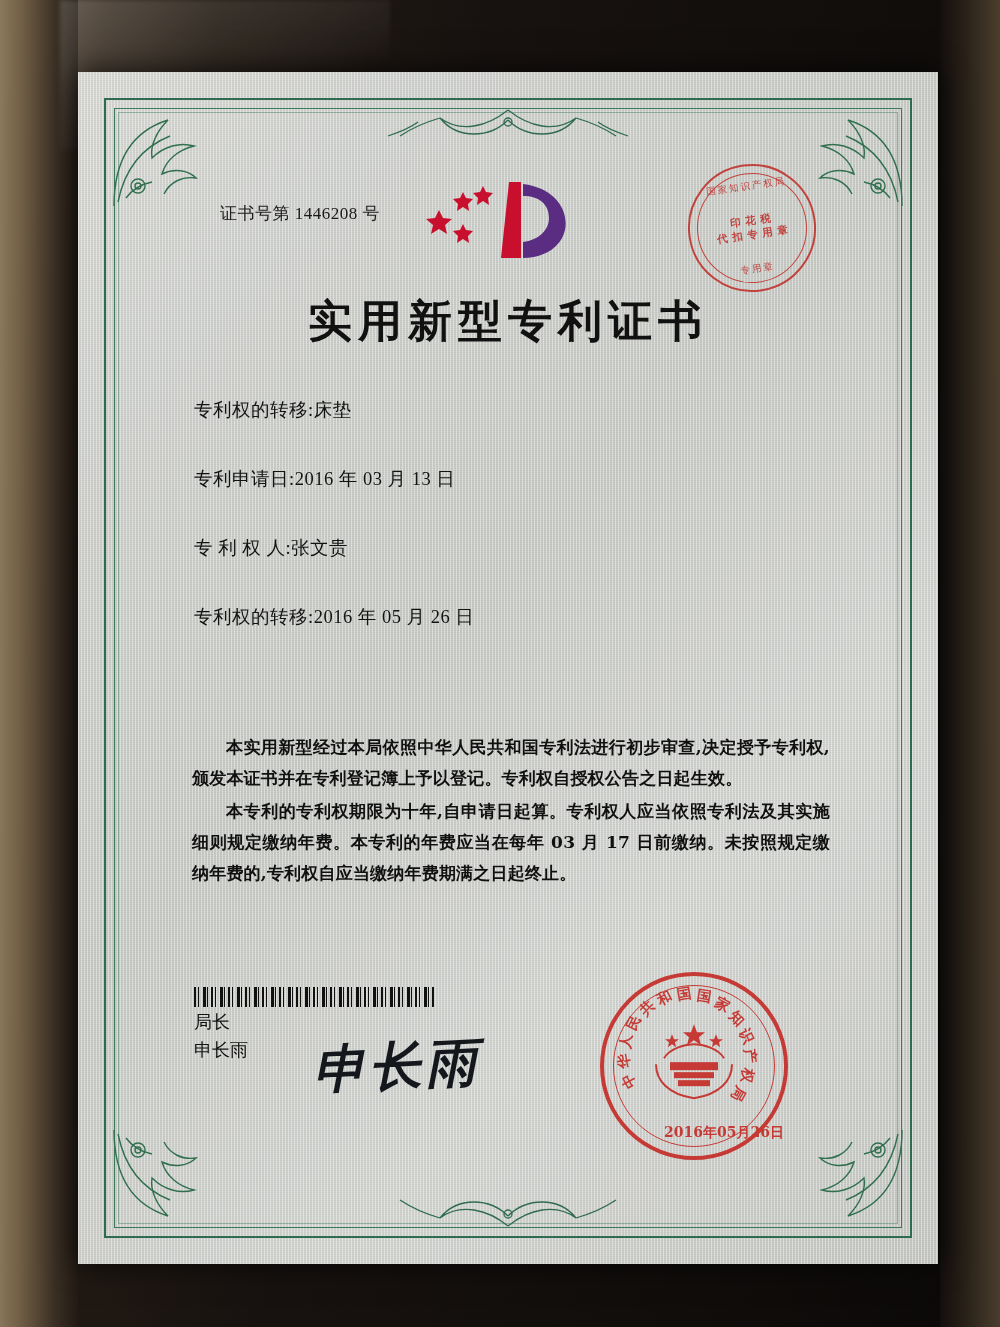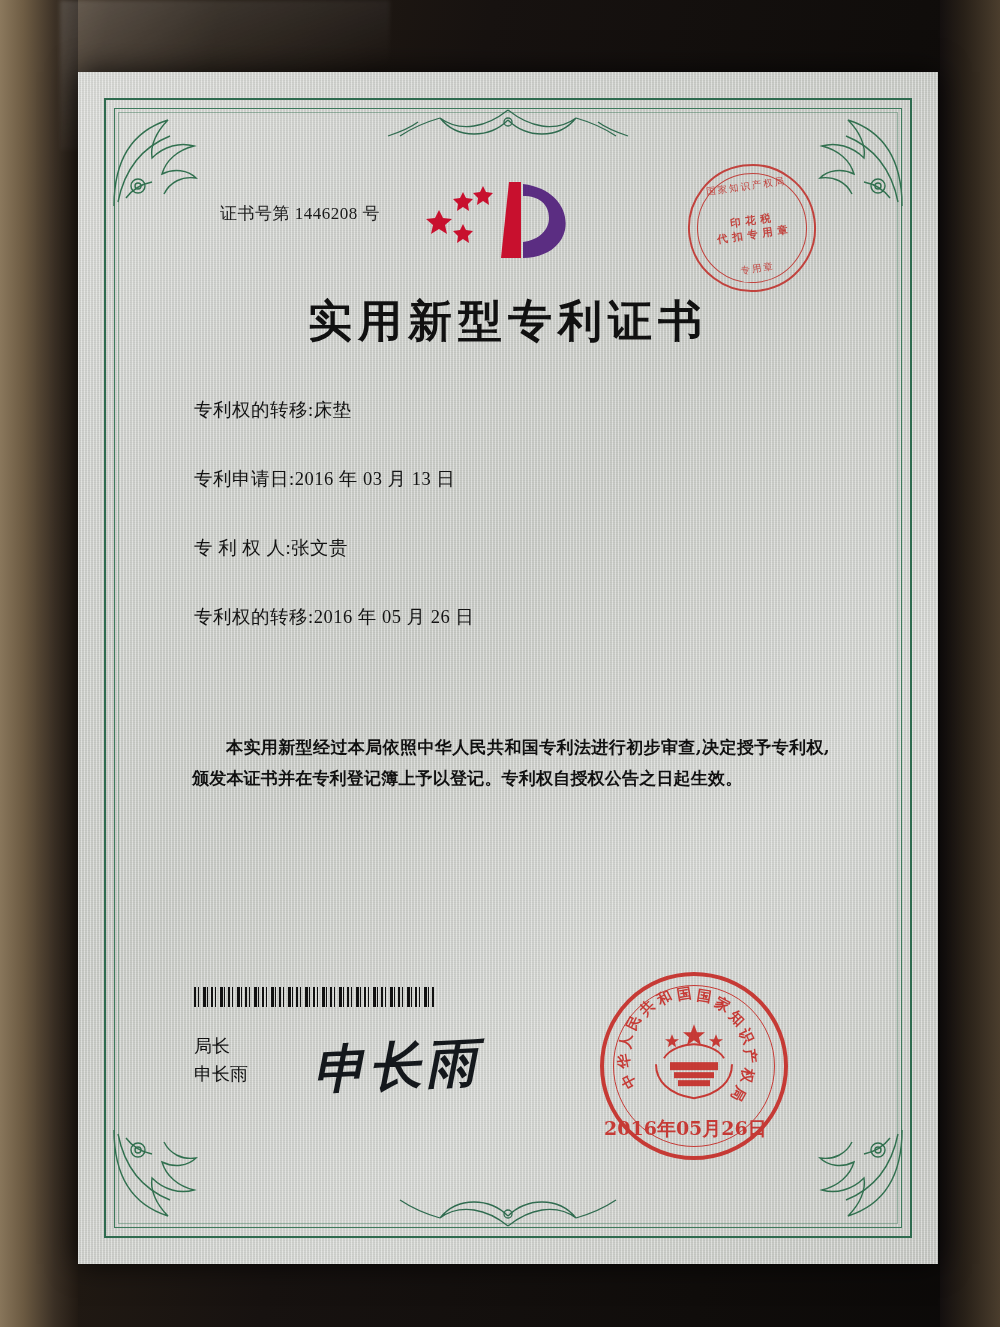--- a/index.html
+++ b/index.html
@@ -149,21 +149,21 @@
     position:absolute;left:46px;top:835px;width:240px;height:20px;
     background:repeating-linear-gradient(90deg,
       #111 0 2px, transparent 2px 4px,
       #111 4px 5px, transparent 5px 9px,
       #111 9px 12px, transparent 12px 13px,
       #111 13px 14px, transparent 14px 17px);
   }
 
   
   .sign-label{
-    position:absolute;left:46px;top:880px;font-size:18px;color:#111;line-height:28px;
+    position:absolute;left:46px;top:856px;font-size:18px;color:#111;line-height:28px;
     font-family:Liberation Sans, sans-serif;
   }
   .signature{
     position:absolute;left:165px;top:880px;
     font-size:52px;color:#14181c;
     font-family:"DejaVu Serif",serif;
     font-style:italic;font-weight:bold;
     letter-spacing:4px;
     transform:rotate(-3deg);
   }
@@ -184,22 +184,22 @@
   .gov-seal .arc-text{
     position:absolute;inset:0;
   }
   .gov-seal .arc-text span{
     position:absolute;left:50%;top:50%;
     font-size:14.5px;font-weight:bold;
     font-family:"DejaVu Serif",serif;
     transform-origin:0 0;
   }
   .gov-seal .seal-date{
-    position:absolute;left:0;right:0;bottom:14px;text-align:left;
-    font-size:19px;font-weight:bold;font-family:"DejaVu Serif",serif;
+    position:absolute;left:0;right:0;bottom:14px;text-align:right;
+    font-size:14px;font-weight:bold;font-family:"DejaVu Serif",serif;
   }
 </style>
 </head>
 <body>
 
 <div class="backdrop"></div>
 <div class="glass-glare"></div>
 
 <div class="certificate">
   <div class="paper-noise"></div>
@@ -305,20 +305,21 @@
       <div class="field">
         <span class="lbl">专 利 权 人:</span><span class="val">张文贵</span>
       </div>
       <div class="field">
         <span class="lbl">专利权的转移:</span><span class="val">2016 年 05 月 26 日</span>
       </div>
     </div>
 
     <div class="paragraphs">
       <p>本实用新型经过本局依照中华人民共和国专利法进行初步审查,决定授予专利权,颁发本证书并在专利登记簿上予以登记。专利权自授权公告之日起生效。</p>
+      <p>本专利的专利权期限为十年,自申请日起算。专利权人应当依照专利法及其实施细则规定缴纳年费。本专利的年费应当在每年 03 月 17 日前缴纳。未按照规定缴纳年费的,专利权自应当缴纳年费期满之日起终止。</p>
     </div>
 
     <div class="barcode"></div>
 
     <div class="sign-label">
       <div>局长</div>
       <div>申长雨</div>
     </div>
     <div class="signature">申长雨</div>
 

